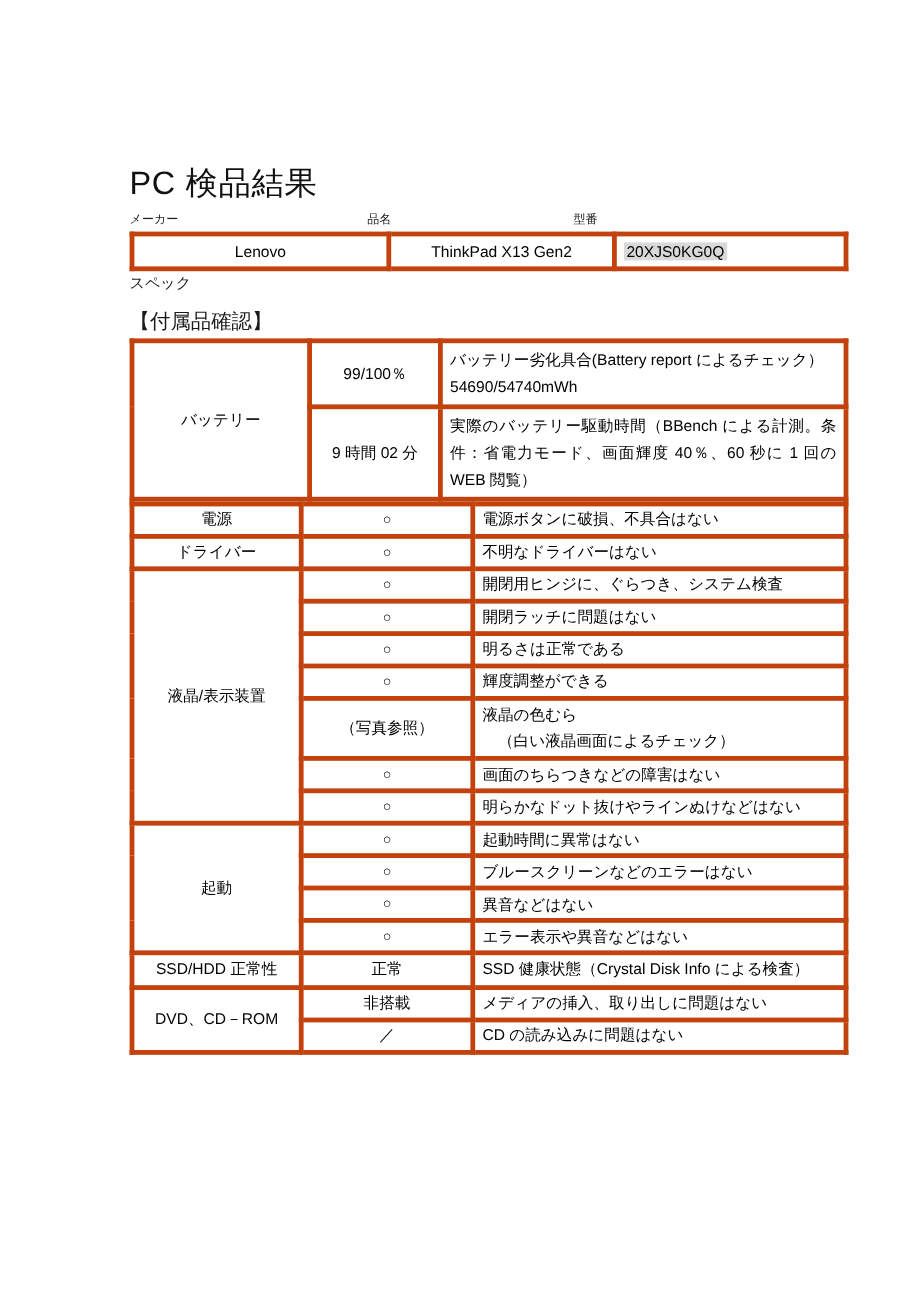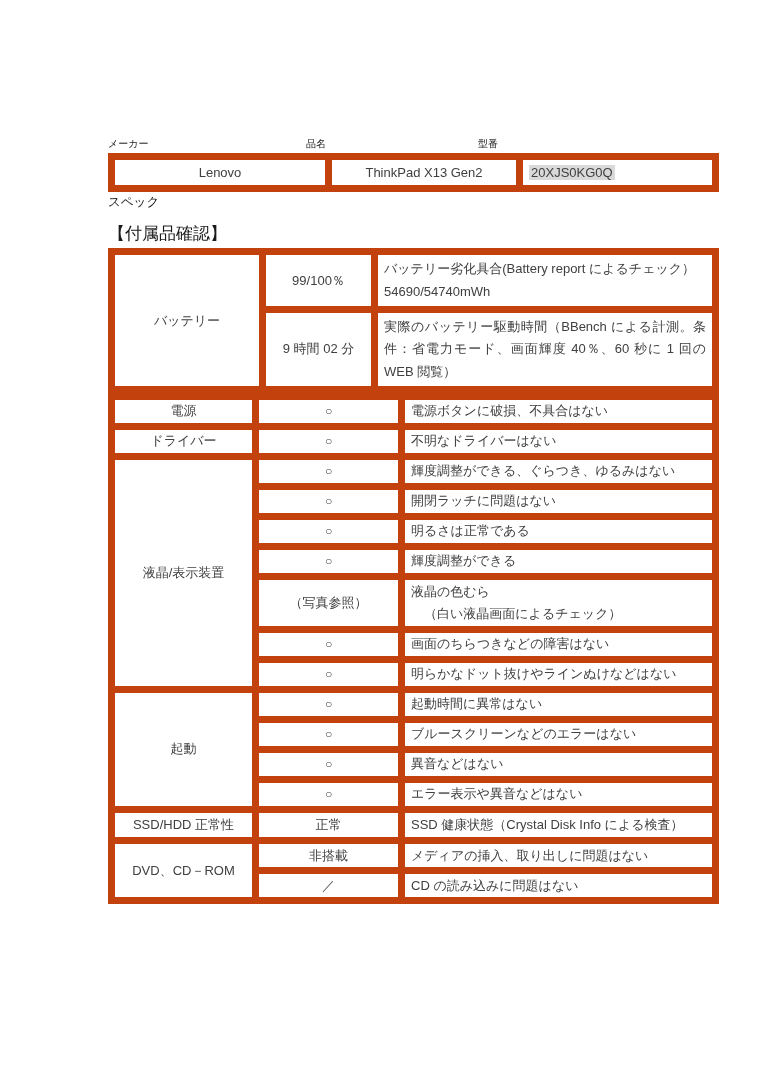--- a/index.html
+++ b/index.html
@@ -60,25 +60,25 @@
   }
 
   
   table {
     border-collapse: collapse;
     width: 547px;
     table-layout: fixed;
     font-size: 13px;
   }
   table td {
-    border: 7px solid #c2410c;
+    border: 4px solid #c2410c;
     padding: 2px 5px;
     vertical-align: middle;
     line-height: 1.62;
-    color: #404040;
+    color: #000000;
   }
   .t-center { text-align: center; }
   .t-left   { text-align: left; }
 
   
   .tbl-identity td { height: 23px; padding: 1px 6px; font-size: 13px; }
   .col-maker { width: 198px; }
   .col-model { width: 172px; }
   .col-part  { width: 177px; }
   .shaded {
@@ -113,20 +113,21 @@
   .tbl-system td { padding: 1px 6px; height: 21px; line-height: 1.6; }
   .tbl-system td.multi { line-height: 1.7; }
   .circle-mark { font-size: 12px; letter-spacing: 0; }
   .indent-1 { display: inline-block; padding-left: 1em; text-align: right; }
 </style>
 </head>
 <body>
 
 <div class="page">
 
+  <h1 class="doc-title">PC 検品結果</h1>
 
   <div class="field-labels">
     <div class="fl fl-maker">メーカー</div>
     <div class="fl fl-model">品名</div>
     <div class="fl fl-part">型番</div>
   </div>
 
   <table class="tbl-identity">
     <tbody>
       <tr>
@@ -169,21 +170,21 @@
 
       <tr>
         <td class="s1 t-center">ドライバー</td>
         <td class="s2 t-center circle-mark">○</td>
         <td class="s3 t-left">不明なドライバーはない</td>
       </tr>
 
       <tr>
         <td class="s1 t-center" rowspan="7">液晶/表示装置</td>
         <td class="s2 t-center circle-mark">○</td>
-        <td class="s3 t-left">輝度調整ができる、ぐらつき、ゆるみはない</td>
+        <td class="s3 t-left">開閉用ヒンジに、ぐらつき、システム検査</td>
       </tr>
       <tr>
         <td class="s2 t-center circle-mark">○</td>
         <td class="s3 t-left">開閉ラッチに問題はない</td>
       </tr>
       <tr>
         <td class="s2 t-center circle-mark">○</td>
         <td class="s3 t-left">明るさは正常である</td>
       </tr>
       <tr>

